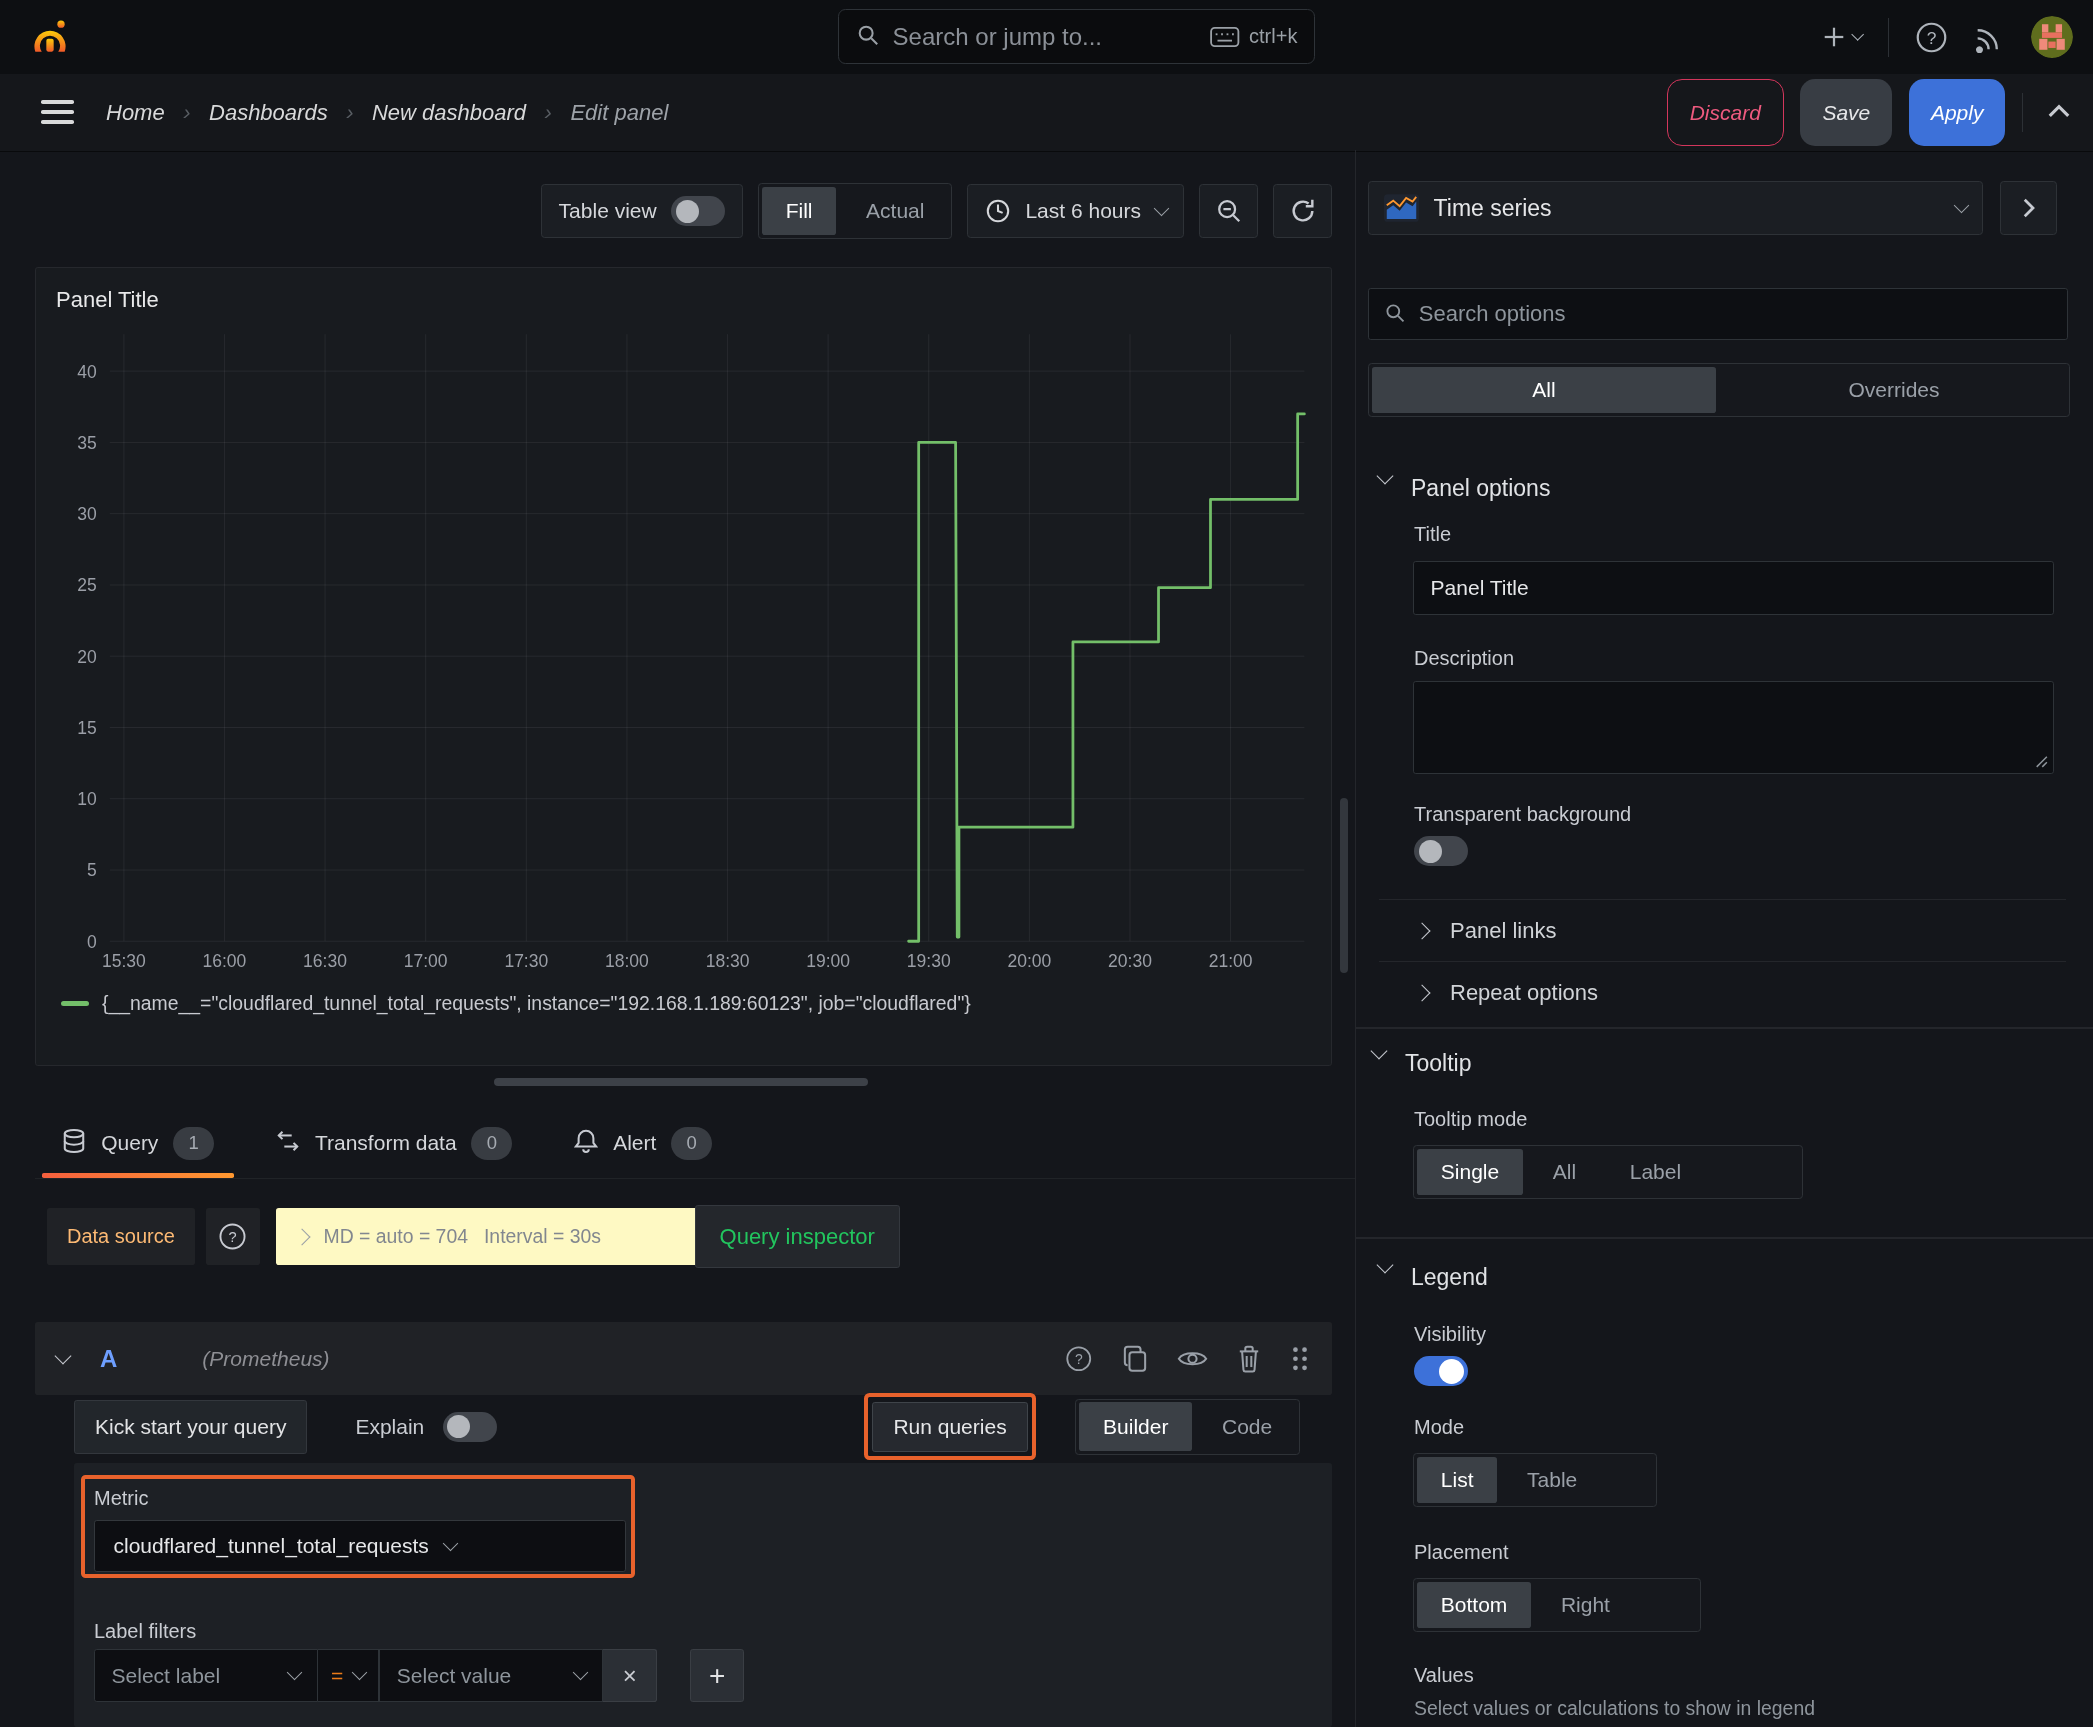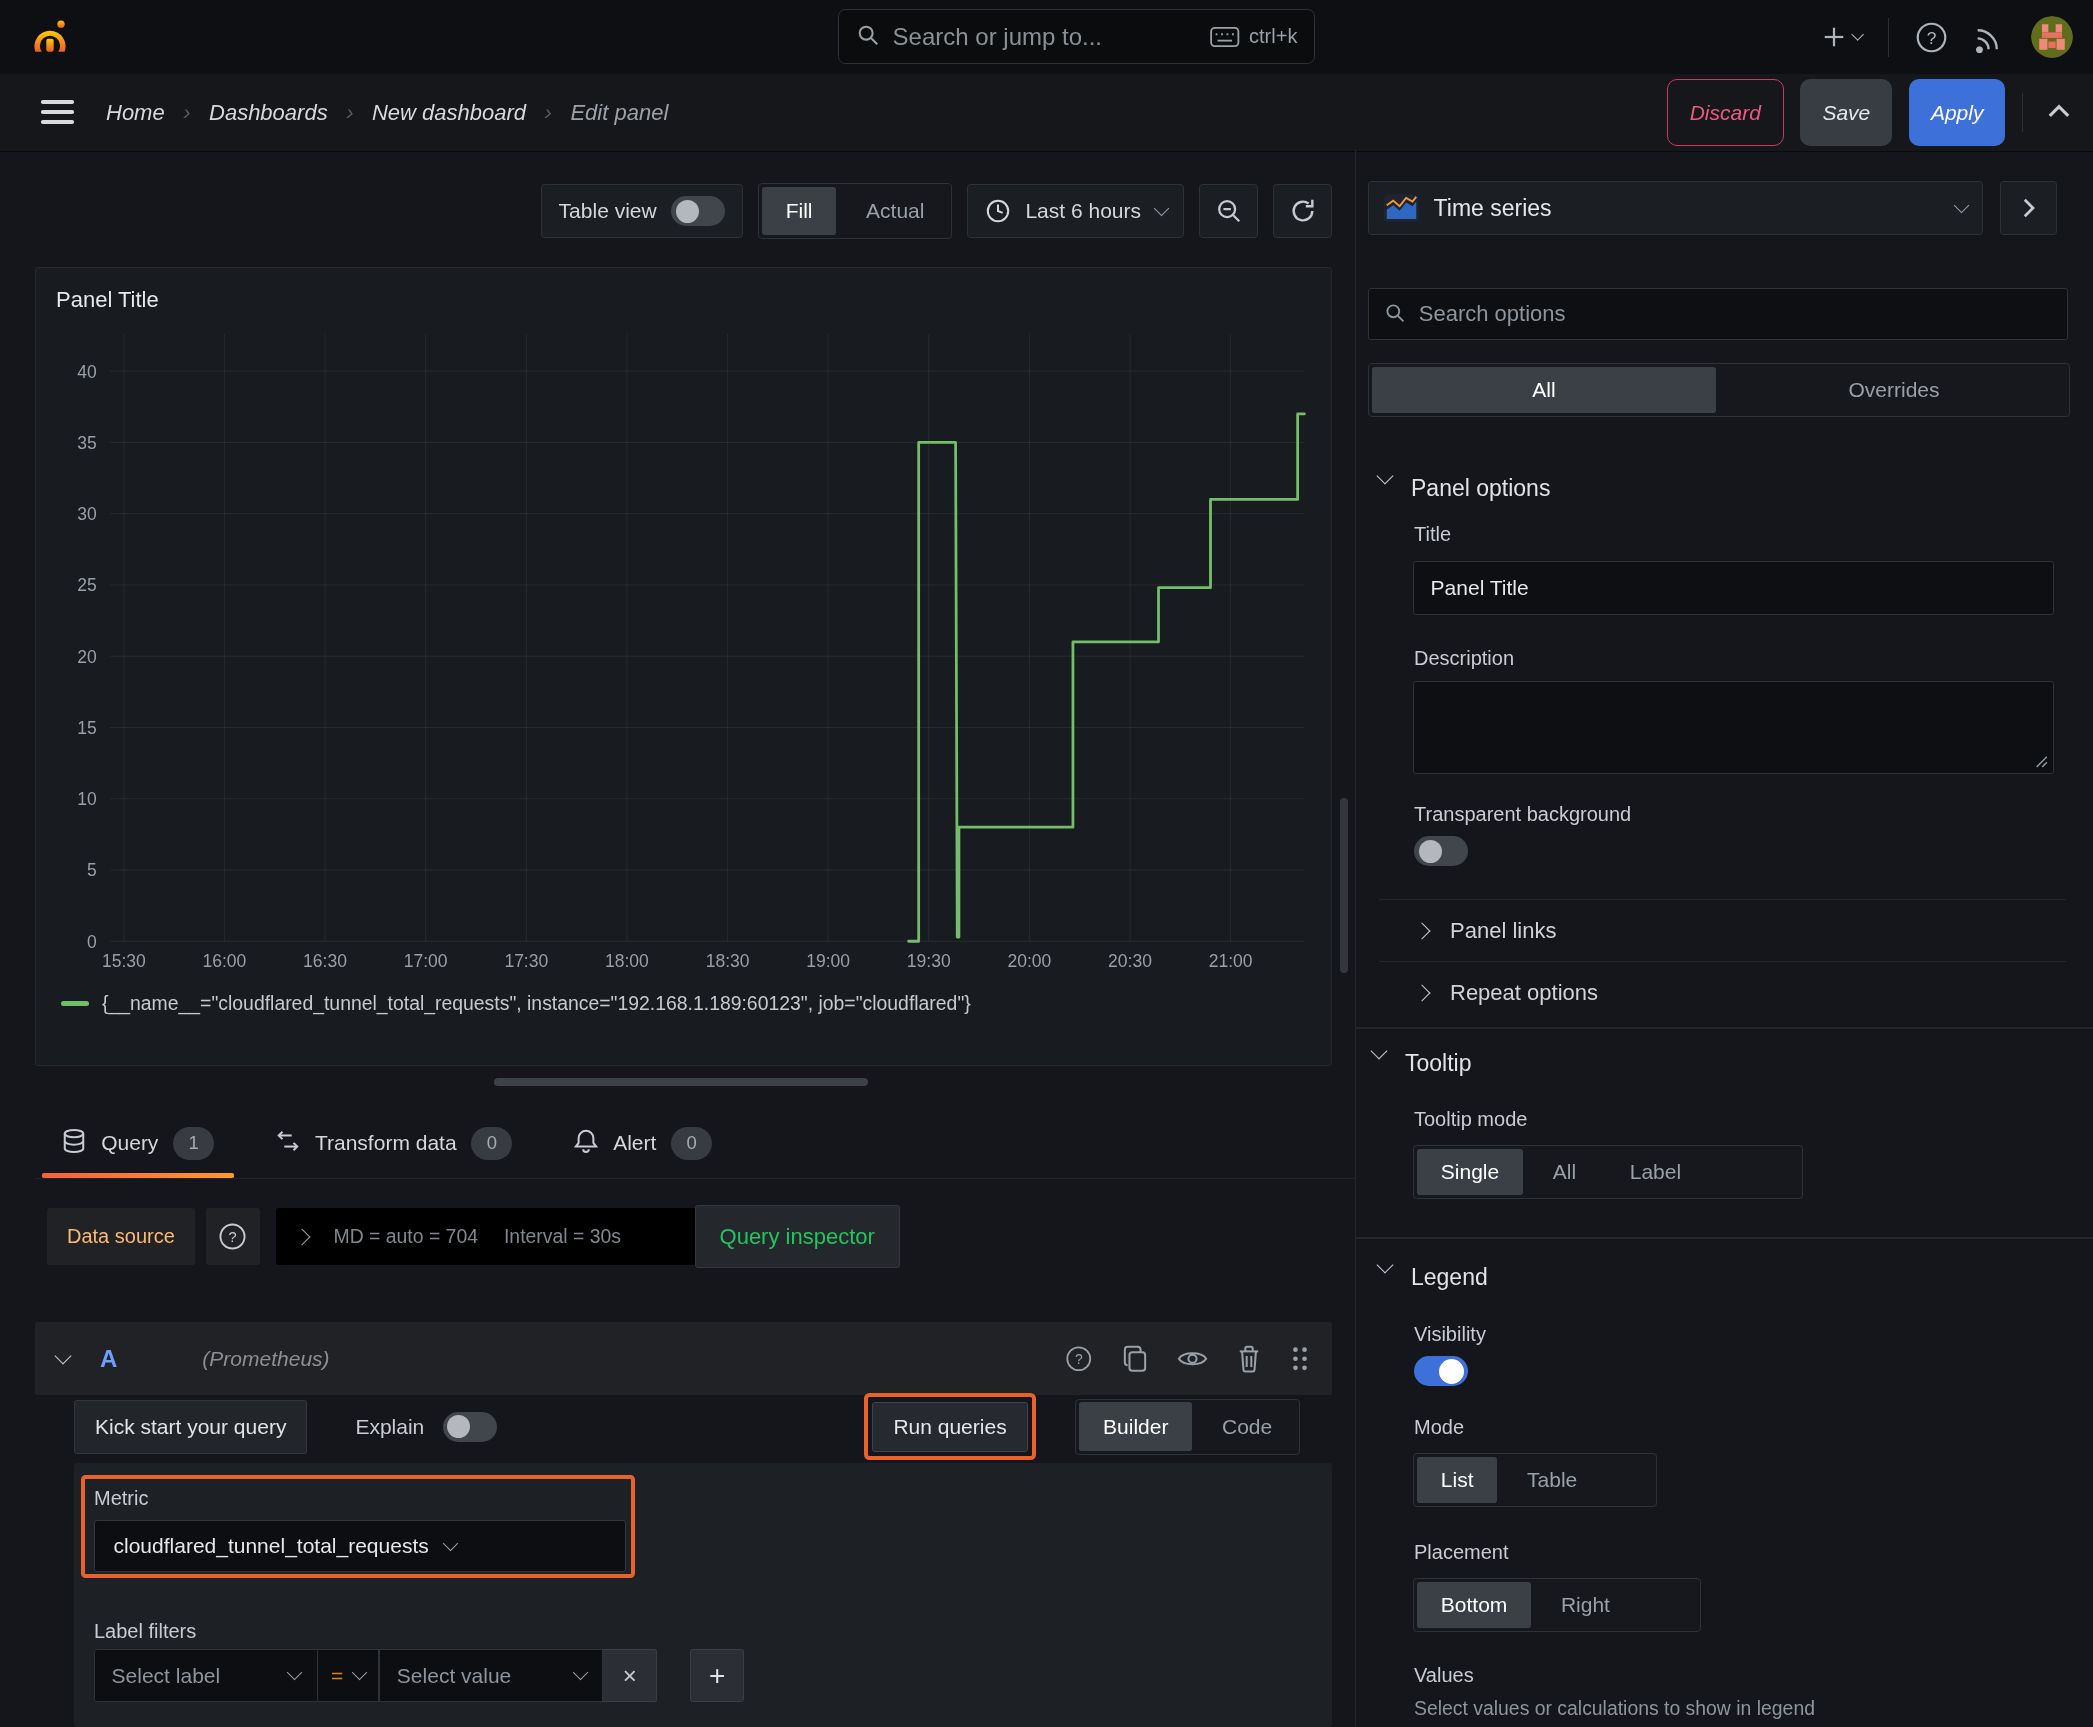--- a/index.html
+++ b/index.html
@@ -18,21 +18,21 @@
   .avatar{width:42px;height:42px;border-radius:50%;overflow:hidden;}
 
   
   .navbar{position:absolute;left:0;top:74px;width:100%;height:77px;background:#15171b;border-bottom:0.9px solid #090a0c;display:flex;align-items:center;font-style:italic;}
   .burger{position:absolute;left:41px;top:26px;width:33px;display:flex;flex-direction:column;gap:6.5px;}
   .burger i{height:3.7px;background:#d8d9da;border-radius:1.8px;}
   .crumbs{position:absolute;left:106px;display:flex;align-items:center;gap:18.5px;font-size:22px;}
   .crumbs .sep{color:#585d63;font-size:22px;}
   .crumbs .muted{color:#9da2a8;}
   .nav-actions{position:absolute;right:20px;display:flex;align-items:center;gap:16.6px;}
-  .btn{height:67px;border-radius:10px;display:flex;align-items:center;padding:0 22px;font-size:21px;box-sizing:border-box;}
+  .btn{height:67px;border-radius:15px;display:flex;align-items:center;padding:0 22px;font-size:21px;box-sizing:border-box;}
   .btn-discard{border:0.9px solid #d3365c;color:#ee5a7f;background:transparent;}
   .btn-save{background:#383d44;color:#e6e7e9;}
   .btn-apply{background:#3d71d9;color:#fff;}
   .chevup{color:#c7cad1;margin-left:5.5px;}
 
   
   .content{position:absolute;left:0;top:150px;width:1355px;height:1577px;}
 
   .ptoolbar{position:absolute;top:33px;right:23px;display:flex;gap:14.8px;align-items:center;}
   .tool-box{height:54px;border:0.9px solid #2e3237;background:#1b1e23;border-radius:3.7px;display:flex;align-items:center;padding:0 16.6px;gap:14.8px;box-sizing:border-box;font-size:21px;color:#d5d7db;}
@@ -61,21 +61,21 @@
   .tab{position:relative;height:100%;display:flex;align-items:center;gap:14.8px;padding:0 20px;font-size:21px;color:#d5d7db;}
   .tab .badge{min-width:41px;height:33px;border-radius:16.6px;background:#383c42;color:#a6abb2;display:flex;align-items:center;justify-content:center;font-size:18.5px;padding:0 9.2px;box-sizing:border-box;}
   .tab.active::after{content:"";position:absolute;left:0;right:0;bottom:0;height:4.6px;border-radius:1.8px;background:linear-gradient(90deg,#f55f3e,#ff9830);}
   .tab .ticon{color:#c7cad1;}
 
   .ds-row{position:absolute;left:47px;top:1058px;height:57px;display:flex;align-items:center;}
   .ds-label{background:#202226;border-radius:2.8px;height:57px;display:flex;align-items:center;padding:0 20px;font-size:20px;color:#fdba74;}
   .ds-select{margin-left:9.2px;width:347px;height:57px;background:#0d0e12;border:0.9px solid #2e3338;border-radius:2.8px;display:flex;align-items:center;gap:13px;padding:0 16.6px;box-sizing:border-box;font-size:21px;color:#e6e7e9;}
   .caret{width:10px;height:10px;border-right:1.8px solid #9aa0a6;border-bottom:1.8px solid #9aa0a6;transform:rotate(45deg);margin-top:-5.5px;flex:0 0 auto;}
   .q-help{margin-left:11px;width:54px;height:57px;background:#202226;border-radius:2.8px;display:flex;align-items:center;justify-content:center;color:#c7cad1;}
-  .ds-stats{margin-left:15.7px;width:441px;height:57px;background:#000000;border-radius:2.8px;display:flex;align-items:center;gap:26px;padding:0 20px;box-sizing:border-box;font-size:19.4px;color:#82878f;}
+  .ds-stats{margin-left:15.7px;width:441px;height:57px;background:#fef9c3;border-radius:2.8px;display:flex;align-items:center;gap:16px;padding:0 20px;box-sizing:border-box;font-size:19.4px;color:#82878f;}
   .qi-btn{margin-left:-22px;height:61px;background:#24272c;border:0.9px solid #34383e;border-radius:2.8px;display:flex;align-items:center;padding:0 24px;font-size:22px;color:#22c55e;position:relative;z-index:2;}
 
   .qheader{position:absolute;left:35px;top:1172px;width:1297px;height:73px;background:#202226;border-radius:2.8px;display:flex;align-items:center;padding:0 22px;box-sizing:border-box;gap:31px;}
   .qletter{color:#6e9fff;font-size:24px;font-weight:bold;}
   .qds{color:#8e8f94;font-style:italic;font-size:21px;margin-left:54px;}
   .qicons{margin-left:auto;display:flex;align-items:center;gap:28px;color:#9aa0a8;}
 
   .kickrow{position:absolute;left:74px;top:1248px;width:1258px;height:57px;display:flex;align-items:center;}
   .kick-btn{height:52px;background:#22262b;border:0.9px solid #33373d;border-radius:2.8px;display:flex;align-items:center;padding:0 20px;font-size:21px;color:#e2e3e5;}
   .explain{margin-left:48px;display:flex;align-items:center;gap:18.5px;font-size:21px;color:#c9ccd2;}

